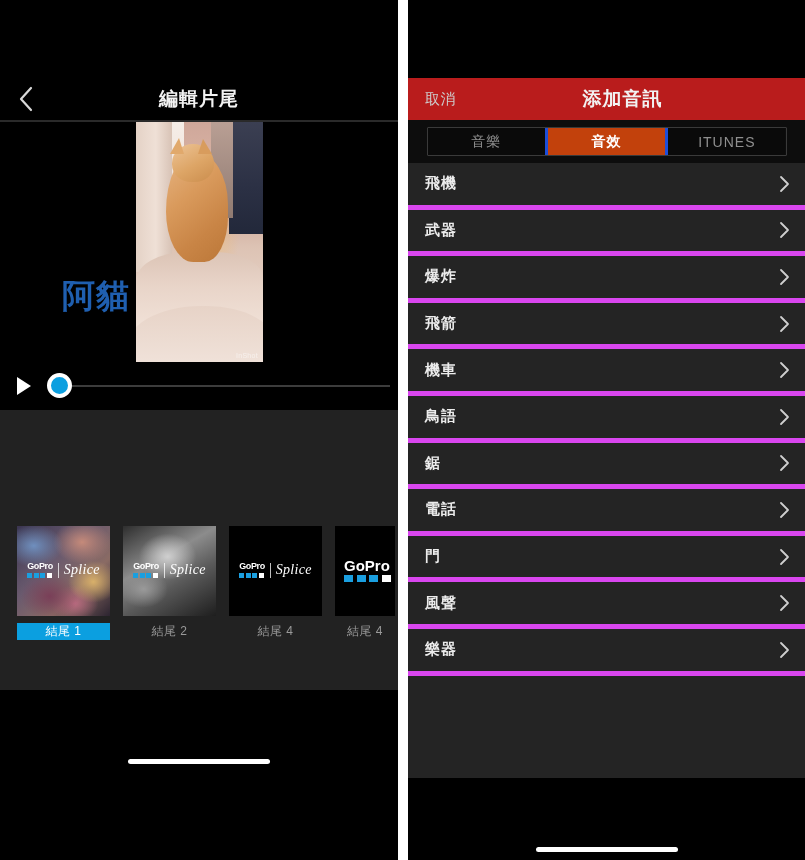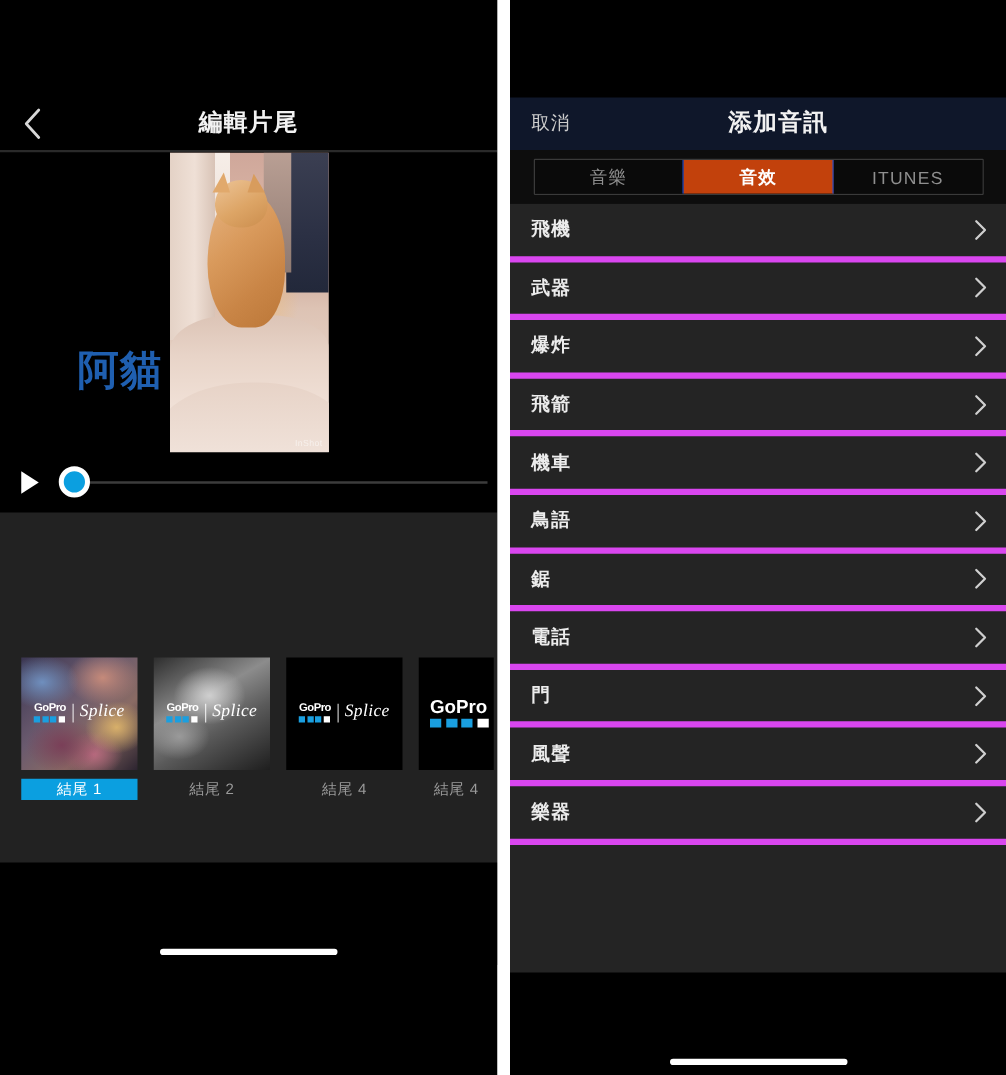--- a/index.html
+++ b/index.html
@@ -370,21 +370,21 @@
     left: 408px;
     top: 0;
     width: 397px;
     height: 860px;
     background: #000000;
     overflow: hidden;
   }
   .nav-bar-right {
     position: relative;
     height: 42px;
-    background: #0f172a;
+    background: #b91c1c;
   }
   .cancel-btn {
     position: absolute;
     left: 17px;
     top: 0;
     height: 42px;
     line-height: 42px;
     color: #cdcdcd;
     font-size: 15px;
     letter-spacing: 0.5px;
@@ -417,21 +417,21 @@
     box-sizing: border-box;
   }
   .seg {
     flex: 1;
     display: flex;
     align-items: center;
     justify-content: center;
     font-size: 14px;
     color: #8f8f8f;
     background: #0a0a0a;
-    border-right: 1px solid #1d4ed8;
+    border-right: 3px solid #1d4ed8;
     letter-spacing: 1px;
   }
   .seg:last-child { border-right: none; }
   .seg.active {
     background: #c2410c;
     color: #ffffff;
     font-weight: bold;
   }
   .sound-list {
     background: #242424;

